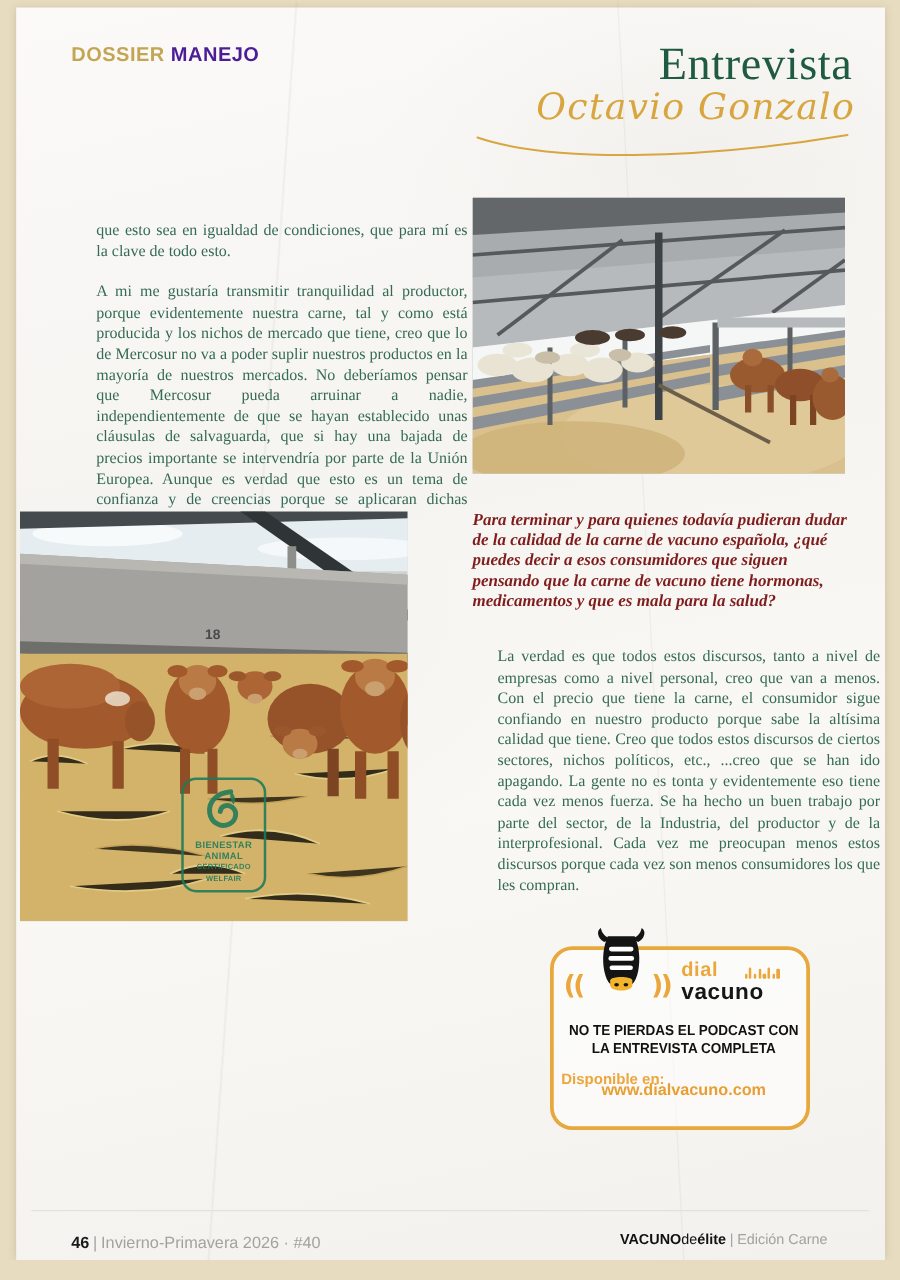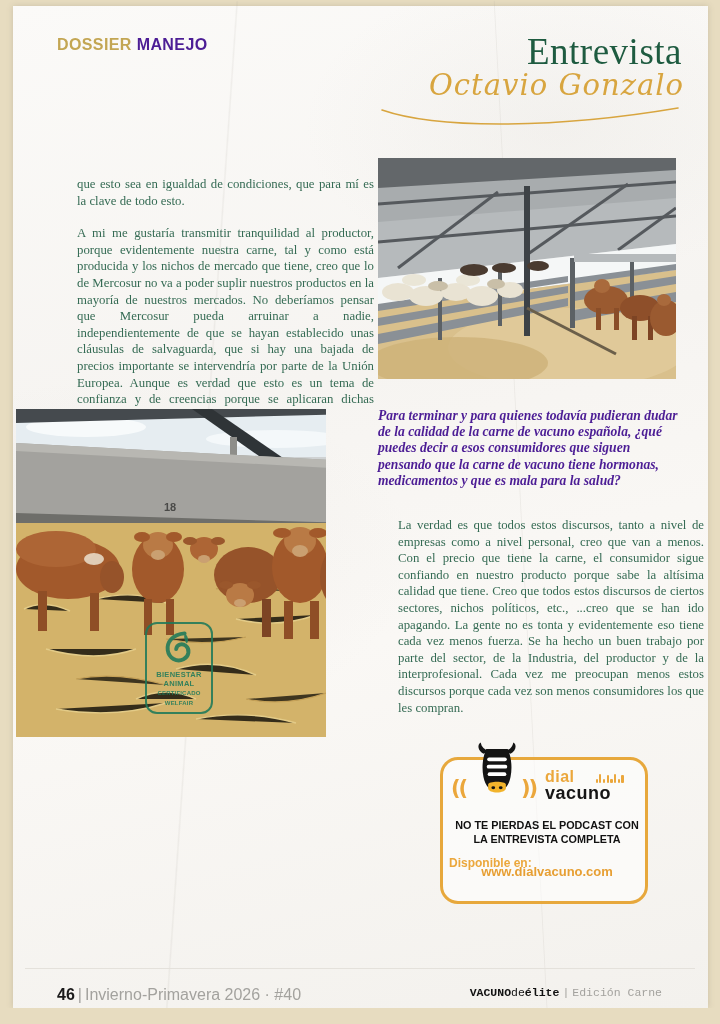--- a/index.html
+++ b/index.html
@@ -23,21 +23,21 @@
     font-family:"DejaVu Serif",serif;font-style:italic;font-size:29px;color:#d8a53f;letter-spacing:1px;}
   .flourish{position:absolute;right:40px;top:104px;}
 
   
   .body-text{font-family:"Liberation Serif",serif;font-size:12.8px;line-height:16.6px;
     color:#356b54;text-align:justify;margin-left:20px;}
   .leftcol{position:absolute;left:57px;top:176px;width:297px;}
   .leftcol p{margin:0 0 16px 0;}
   .question{position:absolute;left:378px;top:408px;width:300px;
     font-family:"Liberation Serif",serif;font-style:italic;font-weight:700;
-    font-size:13.6px;line-height:16.2px;color:#4c1d95;}
+    font-size:13.6px;line-height:16.2px;color:#7f1d1d;}
   .answer{position:absolute;left:378px;top:517px;width:306px;}
 
   
   .photo{position:absolute;overflow:hidden;background:#cfd2d3;}
   .photo svg{display:block;}
   #photo-top{left:378px;top:158px;width:298px;height:221px;}
   #photo-bottom{left:16px;top:409px;width:310px;height:328px;}
 
   
   .welfare{position:absolute;left:145px;top:622px;width:68px;height:92px;
@@ -61,23 +61,23 @@
   .vacuno-word{font-size:18px;font-weight:800;color:#161616;letter-spacing:.5px;line-height:18px;}
   .badge-headline{position:absolute;left:6px;top:58px;width:196px;text-align:center;
     font-weight:800;font-size:11.5px;line-height:14px;color:#111;transform:scaleX(.94);}
   .badge-available{position:absolute;left:6px;top:96px;width:196px;text-align:left;
     font-weight:700;font-size:12px;color:#eba73c;}
   .badge-url{position:absolute;left:6px;top:104px;width:196px;text-align:center;
     font-weight:800;font-size:13px;color:#e79f33;}
 
   
   .footer-rule{position:absolute;left:25px;top:968px;width:670px;height:1px;background:#e4e1db;}
-  .footer-left{position:absolute;left:57px;top:986px;font-size:16px;color:#a3a29e;}
+  .footer-left{position:absolute;left:57px;top:986px;font-size:13px;color:#a3a29e;}
   .footer-left b{color:#1a1a1a;font-weight:800;}
-  .footer-right{position:absolute;right:58px;top:986px;font-size:11.5px;color:#a3a29e;text-align:left;font-family:Liberation Mono, monospace;}
+  .footer-right{position:absolute;right:58px;top:986px;font-size:11.5px;color:#a3a29e;text-align:left;}
   .footer-right .b1{color:#111;font-weight:800;}
   .footer-right .b2{color:#111;font-weight:400;}
   .footer-right .b3{color:#111;font-weight:800;}
   .bottom-bar{position:absolute;left:0;top:1008px;width:720px;height:16px;background:#e7dcc0;}
   .sep{padding:0 3px;}
 </style>
 </head>
 <body>
 
 <div id="canvas">

